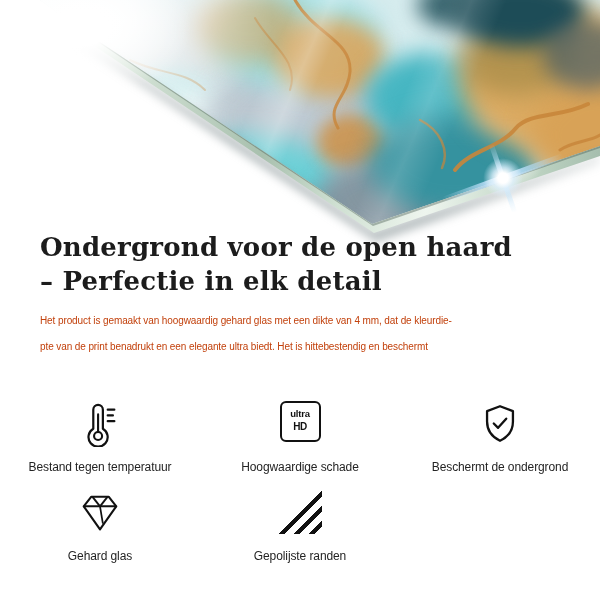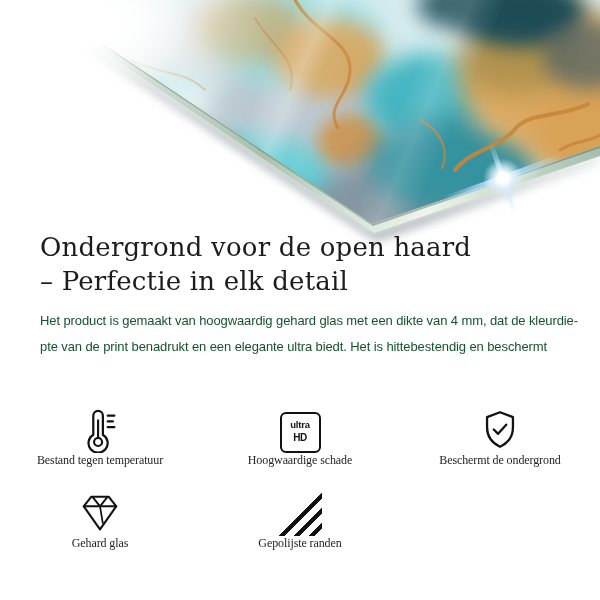--- a/index.html
+++ b/index.html
@@ -87,33 +87,33 @@
   }
 
   
   .heading{
     position:absolute;left:40px;top:230px;
     font-family:"DejaVu Serif",serif;font-size:26px;line-height:34px;
     color:#1c1c1c;letter-spacing:.2px;white-space:nowrap;
   }
   .para{
     position:absolute;left:40px;top:308px;
-    font-size:13px;line-height:26px;color:#14532d;letter-spacing:-.1px;white-space:nowrap;
+    font-size:10px;line-height:26px;color:#c2410c;letter-spacing:-.1px;white-space:nowrap;
   }
 
   
   .features{
     position:absolute;left:0;top:401px;width:600px;
     display:grid;grid-template-columns:repeat(3,200px);row-gap:16px;
   }
   .feature{display:flex;flex-direction:column;align-items:center;}
-  .icon-wrap{height:52px;display:flex;align-items:flex-end;justify-content:center;}
+  .icon-wrap{height:52px;display:flex;align-items:flex-start;justify-content:center;}
   .feature .label{
-    font-size:12px;color:#242424;letter-spacing:-.1px;
-    text-align:center;white-space:nowrap;font-family:Liberation Serif, serif;
+    margin-top:7px;font-size:12px;color:#242424;letter-spacing:-.1px;
+    text-align:center;white-space:nowrap;
   }
   .uhd-box{
     width:37px;height:37px;border:2.5px solid #111;border-radius:6px;
     display:flex;flex-direction:column;align-items:center;justify-content:center;
     color:#111;
   }
   .uhd-top{font-size:9.5px;font-weight:700;line-height:10px;letter-spacing:-.2px;}
   .uhd-bottom{font-size:10px;font-weight:700;line-height:15px;letter-spacing:-.5px;}
   .stripes{
     width:44px;height:44px;
@@ -166,21 +166,21 @@
   <div class="edge-seam"></div>
   <div class="hero-fade"></div>
 
   <div class="sparkle">
     <div class="ray1"></div>
     <div class="ray2"></div>
     <div class="glow"></div>
   </div>
 </div>
 
-<h1 class="heading" style="margin:0;font-weight:400;">
+<h1 class="heading" style="margin:0;font-weight:700;">
   <div>Ondergrond voor de open haard</div>
   <div>– Perfectie in elk detail</div>
 </h1>
 
 <div class="para">
   <div>Het product is gemaakt van hoogwaardig gehard glas met een dikte van 4 mm, dat de kleurdie-</div>
   <div>pte van de print benadrukt en een elegante ultra biedt. Het is hittebestendig en beschermt</div>
 </div>
 
 <div class="features">

